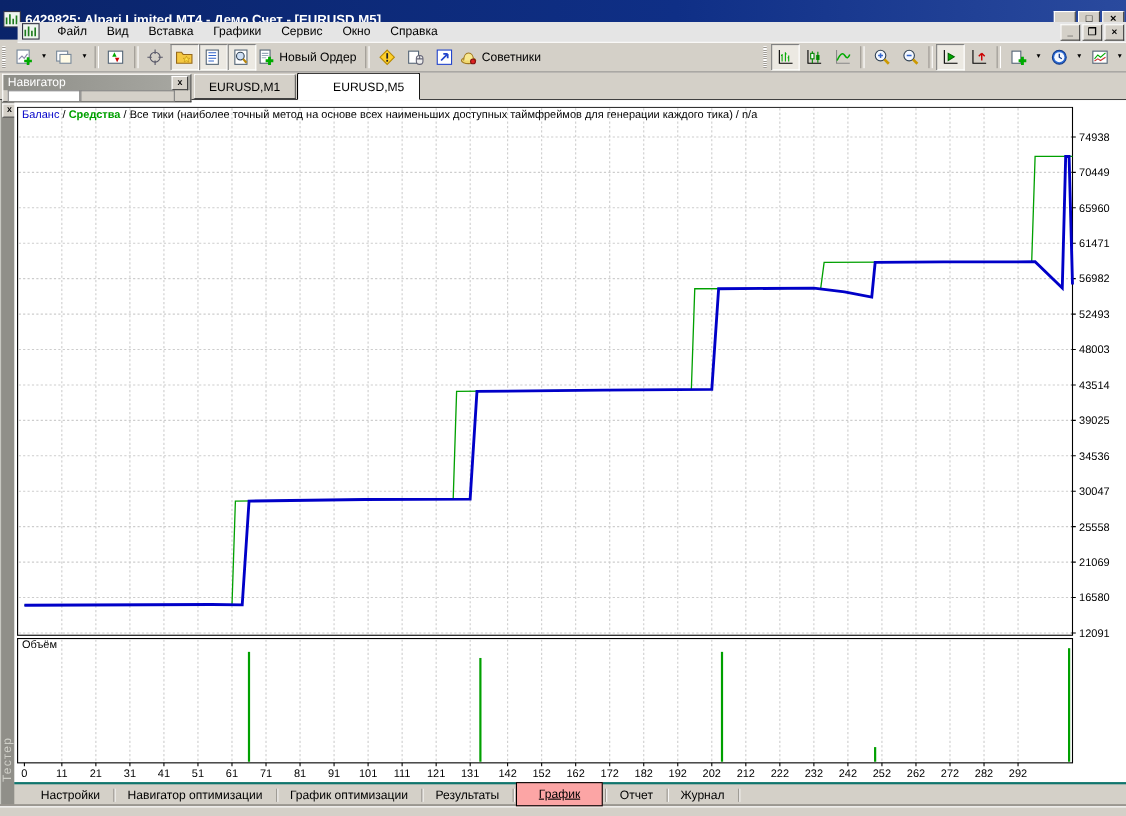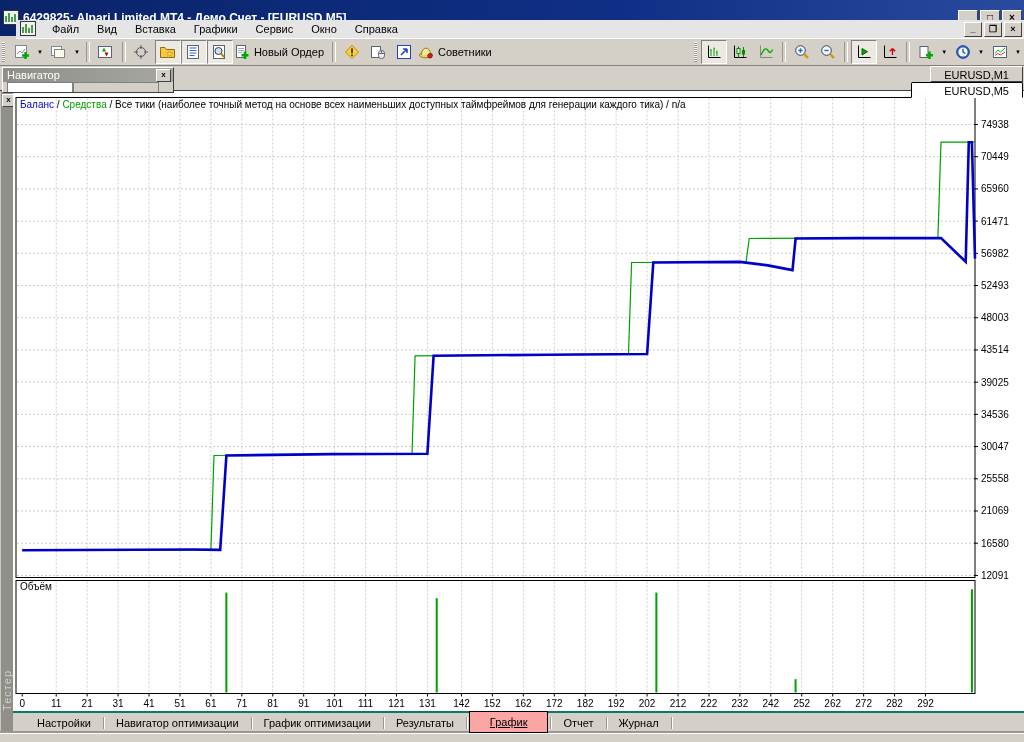--- a/index.html
+++ b/index.html
@@ -29,21 +29,21 @@
         background:repeating-linear-gradient(180deg,#fff 0 1px,#9a9690 1px 2px);flex:0 0 auto;}
   .tbtn{height:22px;min-width:24px;padding:0 0;display:flex;align-items:center;justify-content:center;
         border:1px solid transparent;flex:0 0 auto;}
   .tbtn.pressed{background:#ece9e2;border-color:#808080 #fff #fff #808080;}
   .tbtn .lbl{margin:0 4px 0 3px;white-space:nowrap;}
   .dd{font-size:6px;margin:0 2px 0 1px;flex:0 0 auto;}
   .sep{width:2px;height:20px;margin:0 3px;border-left:1px solid #9a9690;border-right:1px solid #fff;flex:0 0 auto;}
   .flexspace{flex:1 1 auto;}
   
   .tabrow{position:absolute;left:0;top:66px;right:0;height:25px;background:#d4d0c8;
-          border-bottom:1px solid #404040;display:flex;align-items:flex-end;padding-left:176px;box-sizing:border-box;flex-direction:column;}
+          border-bottom:1px solid #404040;display:flex;align-items:flex-end;padding-left:176px;box-sizing:border-box;}
   .ctab{height:19px;padding:2px 13px 0;margin-right:1px;background:#d4d0c8;
         border:1px solid;border-color:#fff #404040 #404040 #fff;border-radius:2px 2px 0 0;
         display:flex;align-items:center;}
   .ctab.active{background:#fff;border-color:#000 #000 #fff #000;height:21px;margin-bottom:-1px;z-index:2;padding-left:32px;}
   
   .navpanel{position:absolute;left:2px;top:67px;width:170px;height:24px;overflow:hidden;z-index:5;
             background:#d4d0c8;border:1px solid;border-color:#fff #404040 #404040 #fff;}
   .navtitle{height:14px;background:linear-gradient(90deg,#8e8e88,#a8a8a2);color:#fff;
             display:flex;align-items:center;padding:0 2px 0 4px;}
   .navtitle .t{flex:1 1 auto;font-size:11px;}
@@ -303,21 +303,21 @@
       </div>
   </div>
 
   <div class="tester-strip">
     <span class="strip-close">x</span>
     <span class="strip-caption">Тестер</span>
   </div>
 
   <div class="main">
     <div class="legend">
-      <span id="leg-bal" style="color: rgb(0, 0, 200);">Баланс</span><span> / </span><span id="leg-eq" style="color: rgb(0, 160, 0);">Средства</span><span> / </span><span>Все тики (наиболее точный метод на основе всех наименьших доступных таймфреймов для генерации каждого тика)</span><span> / </span><span>n/a</span>
+      <span id="leg-bal" style="color: rgb(0, 0, 200);">Баланс</span><span> / </span><span id="leg-eq" style="color: rgb(0, 160, 0); font-weight: bold;">Средства</span><span> / </span><span>Все тики (наиболее точный метод на основе всех наименьших доступных таймфреймов для генерации каждого тика)</span><span> / </span><span>n/a</span>
     </div>
     <div class="vol-label">Объём</div>
     <div id="chart-holder"><svg width="1010" height="614" viewBox="0 0 1010 614">
           <rect x="2" y="0.5" width="959" height="480" fill="#FFFFFF" stroke="#000000"></rect>
           <rect x="2" y="483.5" width="959" height="113" fill="#FFFFFF" stroke="#000000"></rect>
           <g stroke="#CDCDCD" stroke-dasharray="2,2">
             <line x1="3" y1="27.491928251121077" x2="960" y2="27.491928251121077"></line>
             <line x1="3" y1="59.7" x2="960" y2="59.7"></line>
             <line x1="3" y1="91.90807174887892" x2="960" y2="91.90807174887892"></line>
             <line x1="3" y1="124.11614349775783" x2="960" y2="124.11614349775783"></line>

